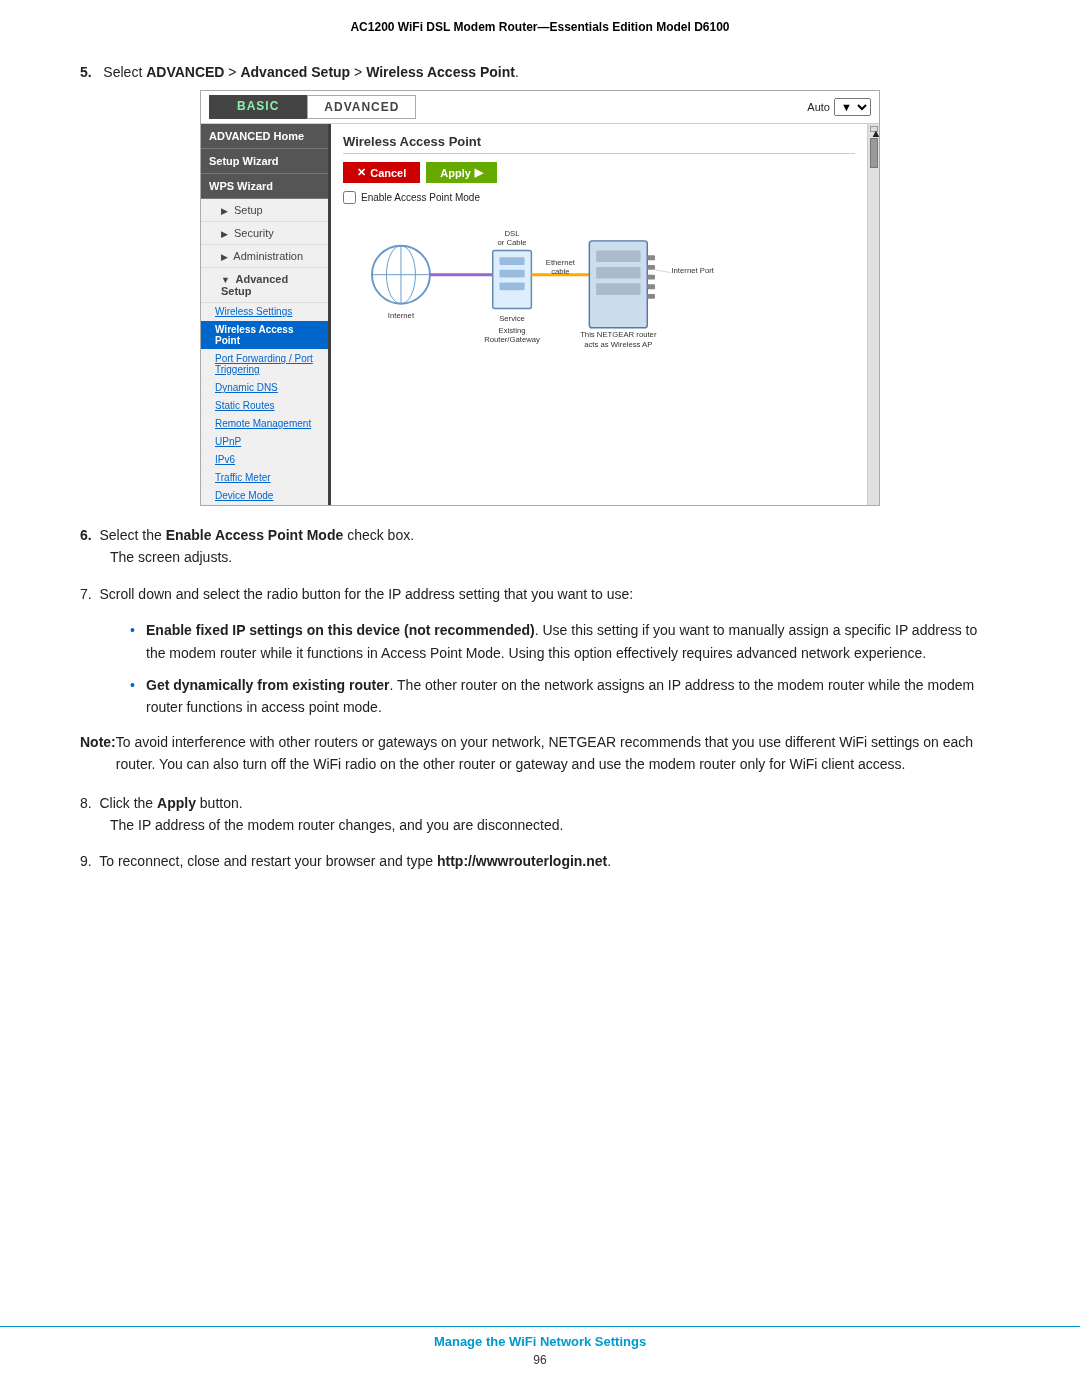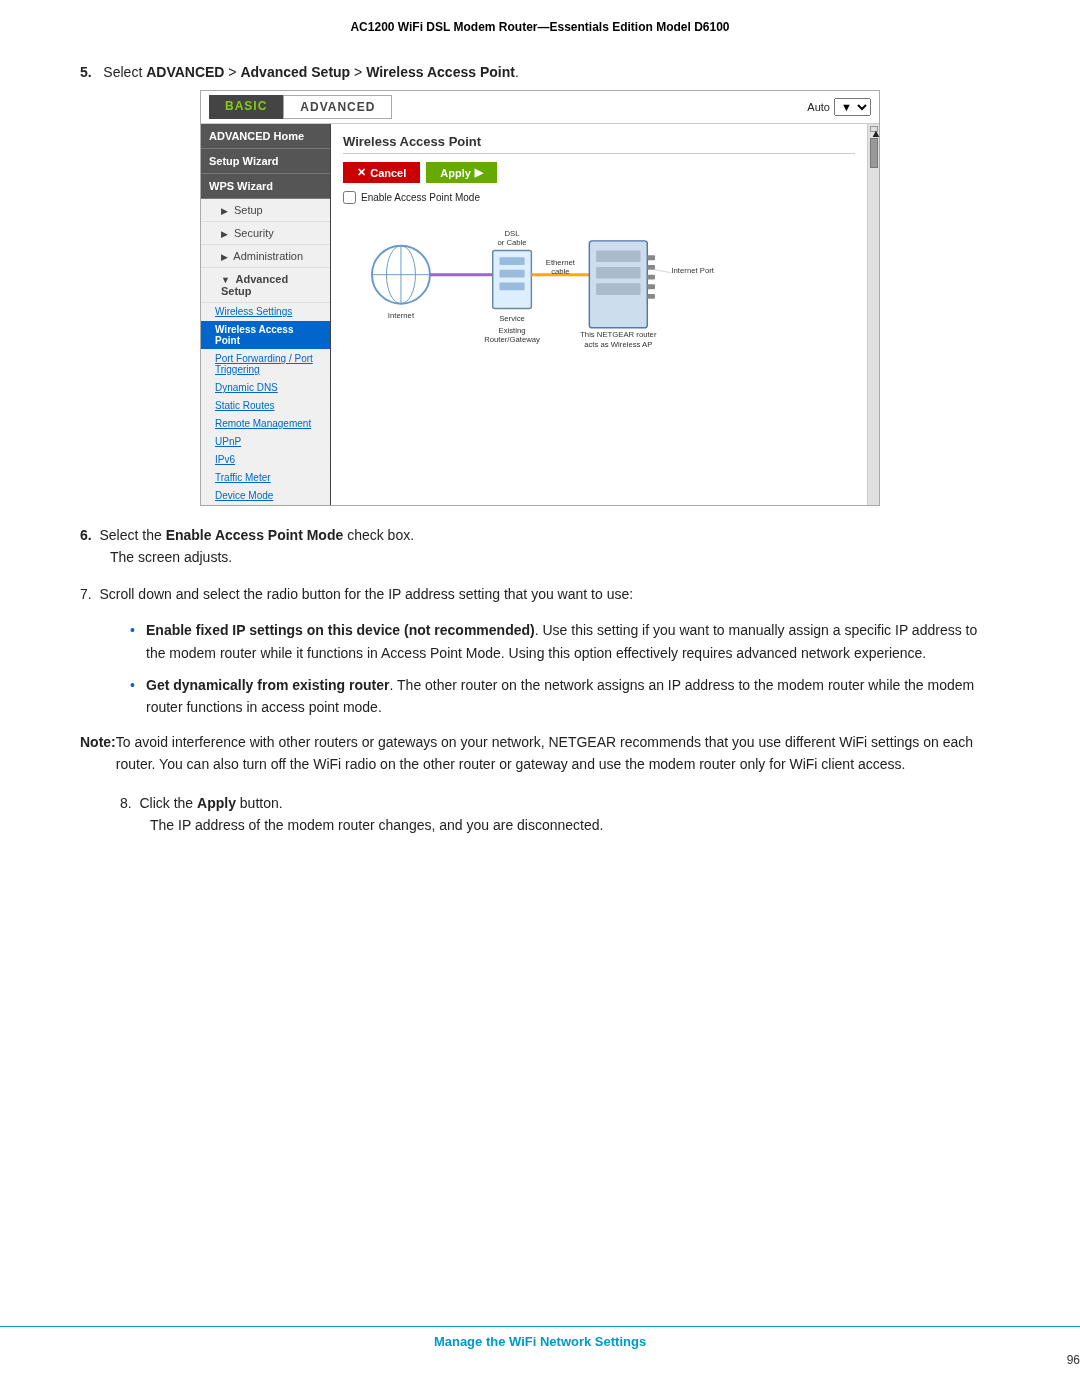--- a/index.html
+++ b/index.html
@@ -53,22 +53,22 @@
       padding: 4px 8px;
     }
 
     .router-tabs {
       display: flex;
       gap: 0;
     }
 
     .tab-basic {
       background: #444;
-      color: #84cc16;
-      padding: 4px 16px;
+      color: #86efac;
+      padding: 4px 28px;
       font-weight: bold;
       font-size: 12px;
       letter-spacing: 1px;
     }
 
     .tab-advanced {
       background: #fff;
       color: #444;
       padding: 4px 16px;
       font-weight: bold;
@@ -91,21 +91,21 @@
 
     .router-body {
       display: flex;
       min-height: 340px;
     }
 
     
     .router-sidebar {
       width: 130px;
       background: #f0f0f0;
-      border-right: 1px solid #404040;
+      border-right: 3px solid #404040;
       flex-shrink: 0;
     }
 
     .sidebar-btn {
       background: #555;
       color: #fff;
       font-weight: bold;
       font-size: 11px;
       padding: 6px 8px;
       cursor: pointer;
@@ -290,21 +290,20 @@
     }
 
     .note-label {
       font-weight: bold;
       white-space: nowrap;
     }
 
     .step-8 {
       margin-bottom: 14px;
       line-height: 1.6;
-      margin-left: 40px;
     }
 
     .step-9 {
       margin-bottom: 14px;
       line-height: 1.6;
     }
 
     
     .page-footer {
       position: fixed;
@@ -319,21 +318,21 @@
     .footer-link {
       color: #0099cc;
       font-weight: bold;
       font-size: 13px;
       text-decoration: none;
     }
 
     .footer-page-num {
       margin-top: 4px;
       font-size: 12px;
-      text-align: right;
+      text-align: center;
       color: #333;
     }
 
     
     .diagram-svg {
       width: 100%;
       height: 100%;
     }
   </style>
 </head>
@@ -489,20 +488,24 @@
     <span class="note-label">Note:</span>
     <span>To avoid interference with other routers or gateways on your network, NETGEAR recommends that you use different WiFi settings on each router. You can also turn off the WiFi radio on the other router or gateway and use the modem router only for WiFi client access.</span>
   </div>
 
   <div class="step-8">
     <span class="step-num">8.</span>&nbsp;
     <span>Click the </span><strong>Apply</strong><span> button.</span>
     <div class="adjusts-text">The IP address of the modem router changes, and you are disconnected.</div>
   </div>
 
+  <div class="step-9">
+    <span class="step-num">9.</span>&nbsp;
+    <span>To reconnect, close and restart your browser and type </span><strong>http://wwwrouterlogin.net</strong><span>.</span>
+  </div>
 
 </div>
 
 <div class="page-footer">
   <div>
     <a class="footer-link">Manage the WiFi Network Settings</a>
   </div>
   <div class="footer-page-num">96</div>
 </div>
 

